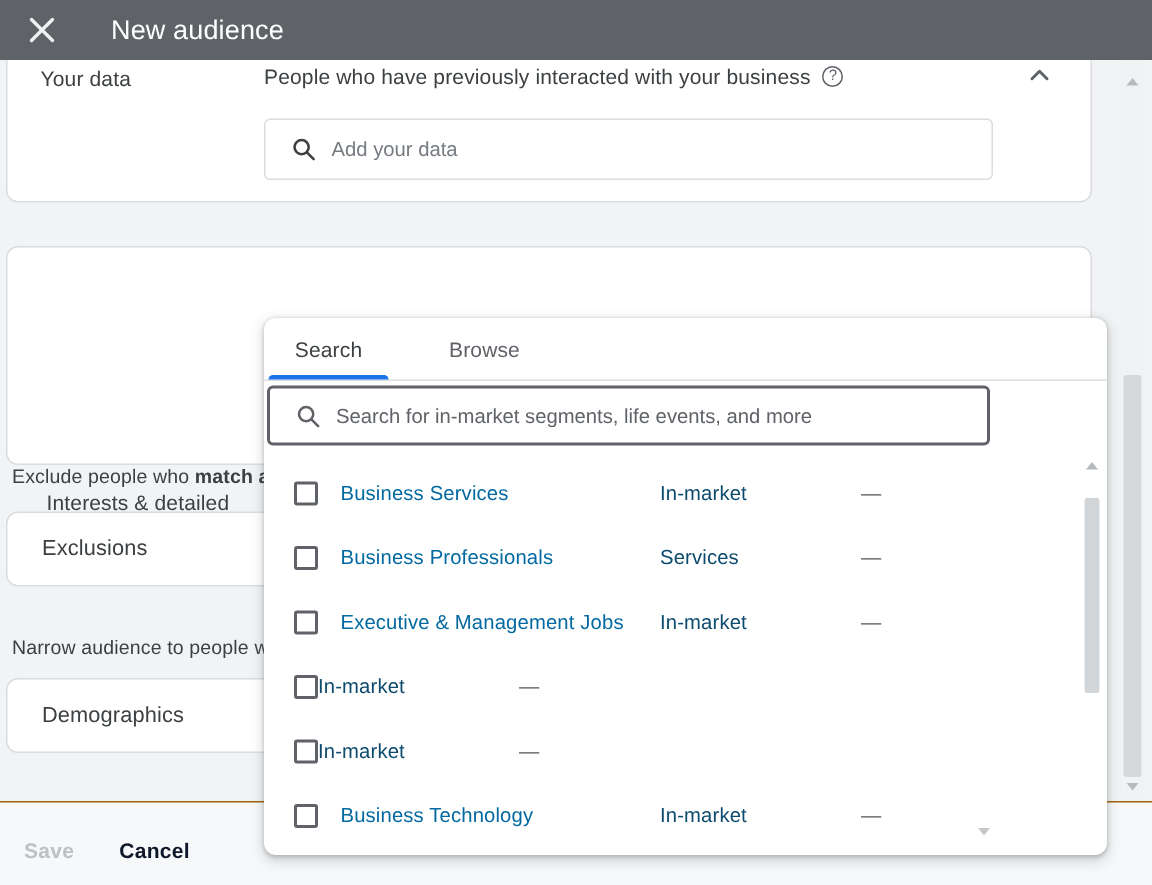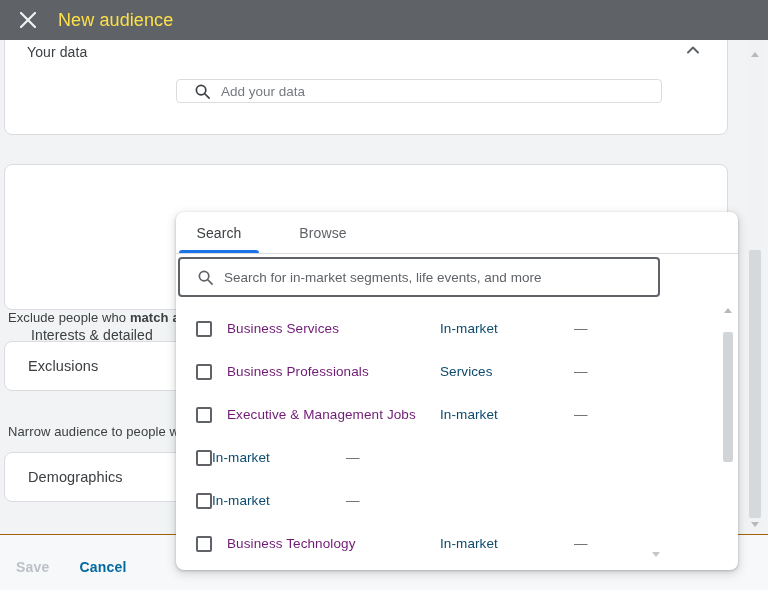--- a/index.html
+++ b/index.html
@@ -10,21 +10,21 @@
     font-family:"Liberation Sans", sans-serif;
     color:#3c4043; letter-spacing:.1px;
   }
 
   
   .hdr {
     position:absolute; left:0; top:0; width:768px; height:40px;
     background:#5f6368; z-index:30; display:flex; align-items:center;
   }
   .hdr .close { width:18px; height:18px; margin-left:19px; cursor:pointer; display:flex; }
-  .hdr .title { margin-left:21px; font-size:18px; color:#fde047; }
+  .hdr .title { margin-left:37px; font-size:18px; color:#ffffff; }
 
   
   .card {
     position:absolute; left:4px; width:724px; background:#fff;
     border:1px solid #dadce0; border-radius:8px; z-index:1;
   }
   .sec-label { font-size:14px; color:#3c4043; }
   .desc { font-size:14px; color:#3c4043; }
   .chev { position:absolute; width:16px; height:16px; cursor:pointer; }
 
@@ -35,21 +35,21 @@
   .help {
     width:14px; height:14px; border:1.4px solid #5f6368; border-radius:50%;
     color:#5f6368; font-size:10px; line-height:12px; text-align:center;
     display:inline-block; cursor:pointer;
   }
   .yd-chev { left:680px; top:15px; }
   .searchbox {
     position:absolute; display:flex; align-items:center;
     border:1px solid #dadce0; border-radius:4px; background:#fff;
   }
-  .yd-search { left:171px; top:52px; width:486px; height:24px; }
+  .yd-search { left:171px; top:52px; width:486px; height:41px; }
   .searchbox .mag { margin-left:17px; display:flex; flex:none; }
   .searchbox input {
     border:none; outline:none; background:transparent; flex:1;
     font-family:"Liberation Sans", sans-serif; font-size:13.5px;
     color:#3c4043; margin-left:10px; margin-right:8px;
   }
   .searchbox input::placeholder { color:#757b81; opacity:1; }
 
   
   .card.interests { top:164px; height:146px;text-align:right; }
@@ -70,21 +70,21 @@
   .tab .ink { position:absolute; left:0; bottom:0; width:100%; height:3px; background:#1a73e8; border-radius:3px 3px 0 0; }
   .pn-search { left:2px; top:45px; width:482px; height:40px; border:2px solid #5f6368; position:absolute; }
   .pn-search input::placeholder { color:#5f6368; }
 
   .rows { position:absolute; left:0; top:95px; width:470px; }
   .row { display:flex; align-items:center; height:43px; cursor:pointer; }
   .cb {
     width:16px; height:16px; border:2px solid #5f6368; border-radius:2px;
     margin-left:20px; flex:none; background:#fff; cursor:pointer;
   }
-  .row .nm { margin-left:15px; width:213px; font-size:13.5px; color:#701a75; }
+  .row .nm { margin-left:15px; width:213px; font-size:13.5px; color:#0369a1; }
   .row .tp { width:134px; font-size:13.5px; color:#0c4a6e; }
   .row .rc { font-size:13.5px; color:#5f6368; }
 
   
   .pn-sb { position:absolute; right:4px; top:90px; width:12px; height:258px; }
   .pn-sb .thumb { position:absolute; left:1px; top:30px; width:10px; height:130px; background:#d2d5d8; border-radius:2px; cursor:grab; }
   .arr { position:absolute; width:0; height:0; left:2px; }
   .arr.up   { border-left:4px solid transparent; border-right:4px solid transparent; border-bottom:5px solid #b6babe; top:6px; }
   .arr.down { border-left:4px solid transparent; border-right:4px solid transparent; border-top:5px solid #b6babe; }
   .pn-down { position:absolute; left:476px; top:340px; width:0; height:0;
@@ -105,21 +105,21 @@
 
   
   .footer {
     position:absolute; left:0; top:534px; width:768px; height:56px;
     background:#f6f8f9; border-top:1px solid #a16207; z-index:4;
     display:flex; align-items:center; padding-left:16px; padding-top:8px;
   }
   .btn { background:none; border:none; font-family:"Liberation Sans", sans-serif;
     font-size:14px; font-weight:700; letter-spacing:.2px; cursor:pointer; }
   .btn.save { color:#bdc1c6; cursor:default; }
-  .btn.cancel { color:#0369a1; margin-left:30px; }
+  .btn.cancel { color:#0f172a; margin-left:30px; }
 
   
   .pg-sb { position:absolute; left:747px; top:40px; width:16px; height:494px; background:#f0f2f3; z-index:2; }
   .pg-sb .thumb { position:absolute; left:2px; top:210px; width:12px; height:268px; background:#d6d9dc; border-radius:2px; cursor:grab; }
   .pg-sb .arr.up { left:4px; top:12px; }
   .pg-sb .arr.down { left:4px; top:482px; }
 
   svg { display:block; }
 </style>
 </head>
@@ -131,20 +131,24 @@
     <span class="close">
       <svg viewBox="0 0 18 18" width="18" height="18">
         <path d="M2 2 L16 16 M16 2 L2 16" stroke="#f1f3f3" stroke-width="2.2" fill="none" stroke-linecap="round"></path>
       </svg>
     </span>
     <span class="title">New audience</span>
   </div>
 
   <div class="card yourdata">
     <div class="yd-label sec-label">Your data</div>
+    <div class="yd-desc">
+      <span class="desc">People who have previously interacted with your business</span>
+      <span class="help">?</span>
+    </div>
     <span class="chev yd-chev">
       <svg viewBox="0 0 16 16" width="16" height="16">
           <path d="M3 10.5 L8 5.5 L13 10.5" stroke="#5f6368" stroke-width="2" fill="none" stroke-linecap="round" stroke-linejoin="round"></path>
         </svg>
     </span>
     <div class="searchbox yd-search">
       <span class="mag">
         <svg viewBox="0 0 18 18" width="17" height="17">
           <circle cx="7.5" cy="7.5" r="5" stroke="#3c4043" stroke-width="1.8" fill="none"></circle>
           <path d="M11.4 11.4 L16 16" stroke="#3c4043" stroke-width="1.8" stroke-linecap="round"></path>

